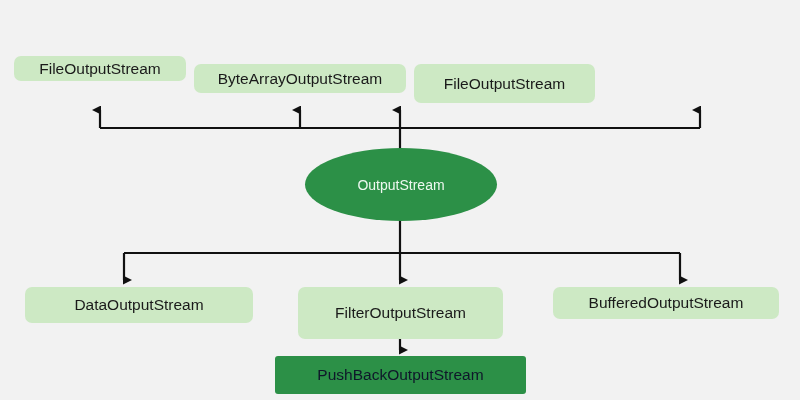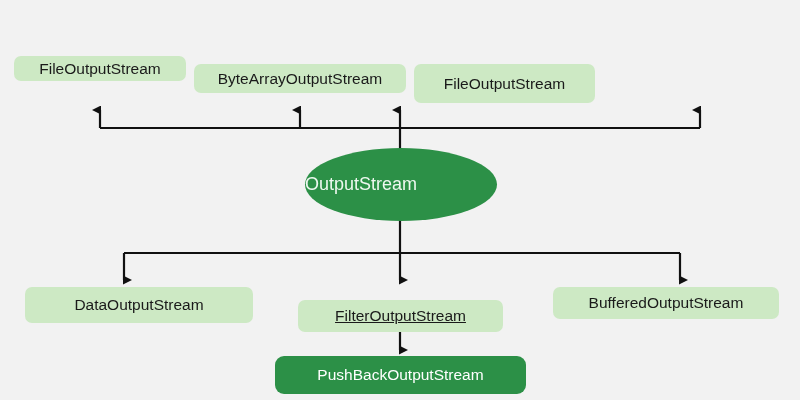--- a/index.html
+++ b/index.html
@@ -37,33 +37,33 @@
     justify-content: center;
     box-sizing: border-box;
     font-size: 15.5px;
     color: #1a1a1a;
     border-radius: 7px;
     background: #cde9c4;
     white-space: nowrap;
   }
   .node.dark {
     background: #2c9047;
-    color: #ffffff;
-    border-radius: 9px;
+    color: #0f172a;
+    border-radius: 3px;
   }
   .ellipse {
     position: absolute;
     display: flex;
     align-items: center;
-    justify-content: flex-start;
+    justify-content: center;
     box-sizing: border-box;
     background: #2c9047;
     color: #eef8f0;
     border-radius: 50%;
-    font-size: 18px;
+    font-size: 14px;
     white-space: nowrap;
   }
   #edges {
     position: absolute;
     left: 0;
     top: 0;
     width: 800px;
     height: 400px;
     pointer-events: none;
   }
@@ -113,21 +113,21 @@
     <span>FileOutputStream</span>
   </div>
 
   <div class="ellipse" style="left:305px; top:148px; width:192px; height:73px;">
     <span>OutputStream</span>
   </div>
 
   <div class="node" style="left:25px; top:287px; width:228px; height:36px;">
     <span>DataOutputStream</span>
   </div>
-  <div class="node" style="left:298px; top:300px; width:205px; height:32px;text-decoration:underline;">
+  <div class="node" style="left:298px; top:287px; width:205px; height:52px;">
     <span>FilterOutputStream</span>
   </div>
   <div class="node" style="left:553px; top:287px; width:226px; height:32px;">
     <span>BufferedOutputStream</span>
   </div>
 
   <div class="node dark" style="left:275px; top:356px; width:251px; height:38px;">
     <span>PushBackOutputStream</span>
   </div>
 

